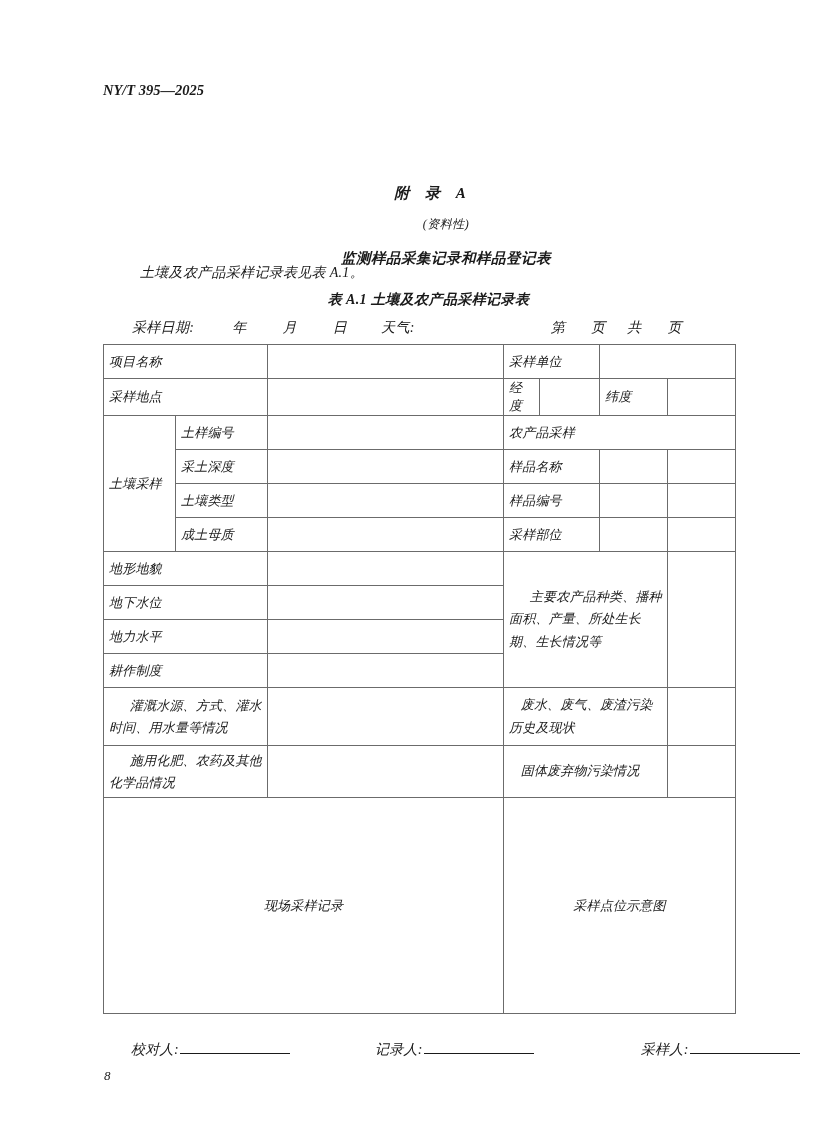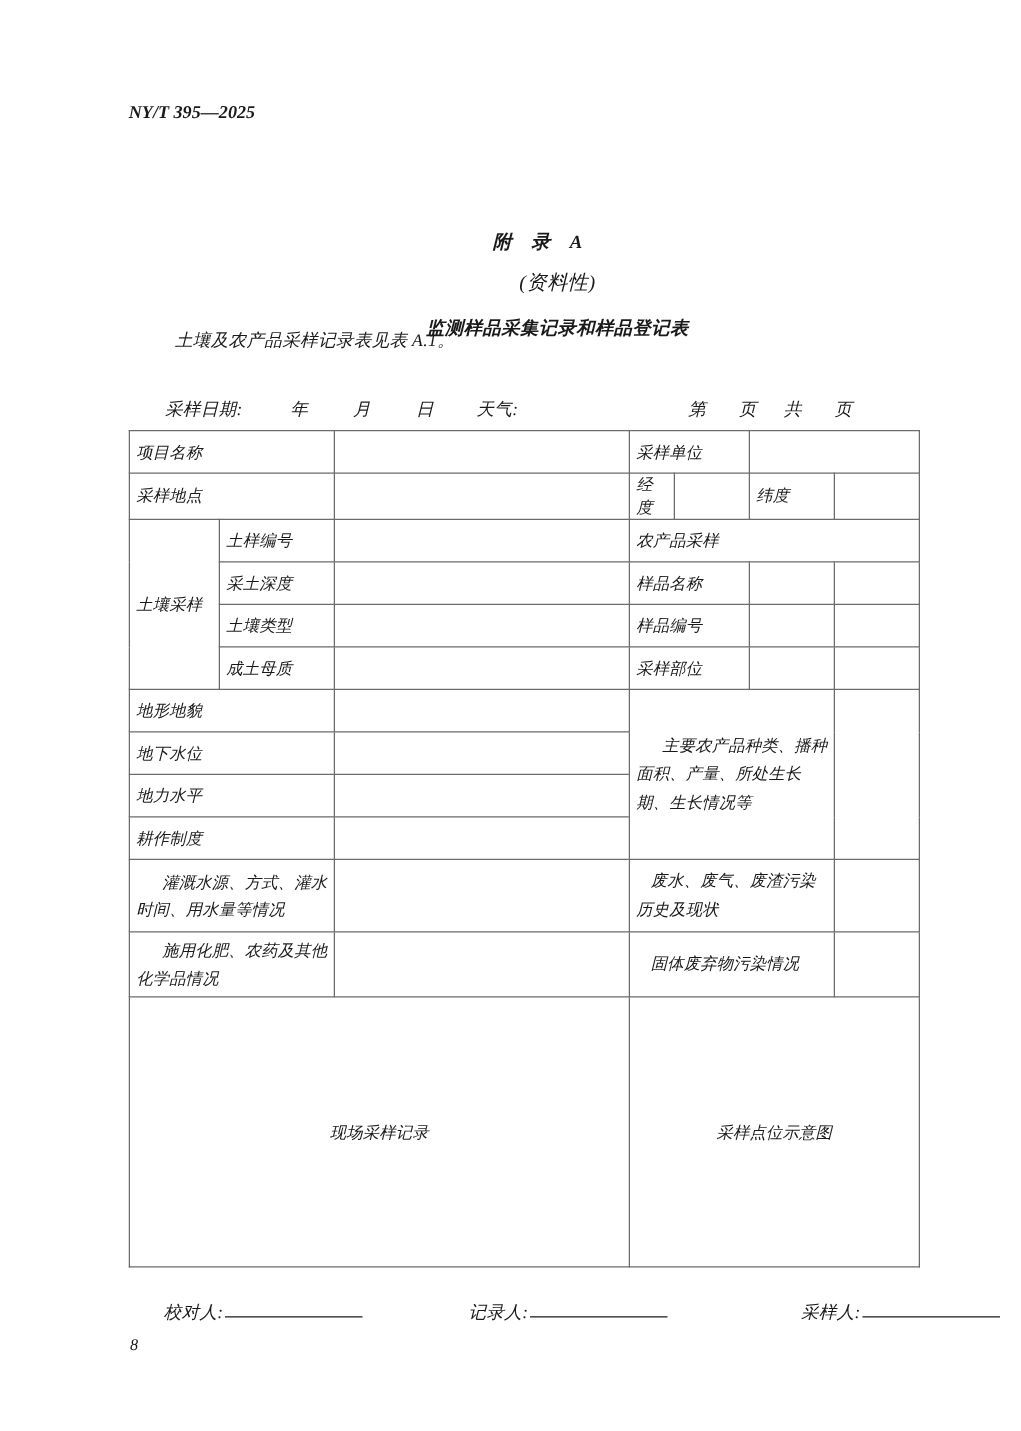--- a/index.html
+++ b/index.html
@@ -45,21 +45,21 @@
     text-align: center;
   }
   .annex-line1 {
     font-family: "Liberation Serif", serif;
     font-weight: bold;
     font-size: 15px;
     letter-spacing: 6px;
     padding-left: 49px;
   }
   .annex-line2 {
-    font-size: 16px;
+    font-size: 12px;
     margin-top: 13px;
     letter-spacing: 0.5px;
     padding-left: 75px;
   }
   .annex-line3 {
     font-size: 14.5px;
     font-weight: bold;
     margin-top: 16px;
     letter-spacing: 0.5px;
     padding-left: 75px;
@@ -192,20 +192,21 @@
   </div>
 
   <div class="annex-title">
     <div class="annex-line1">附 录 A</div>
     <div class="annex-line2">(资料性)</div>
     <div class="annex-line3">监测样品采集记录和样品登记表</div>
   </div>
 
   <div class="intro">土壤及农产品采样记录表见表 A.1。</div>
 
+  <div class="table-caption">表 A.1  土壤及农产品采样记录表</div>
 
   <div class="meta-line">
     <span class="m-date">采样日期:</span>
     <span class="m-y">年</span>
     <span class="m-m">月</span>
     <span class="m-d">日</span>
     <span class="m-weather">天气:</span>
     <span class="m-pg">第</span>
     <span class="m-pg-unit1">页</span>
     <span class="m-pg-total">共</span>

